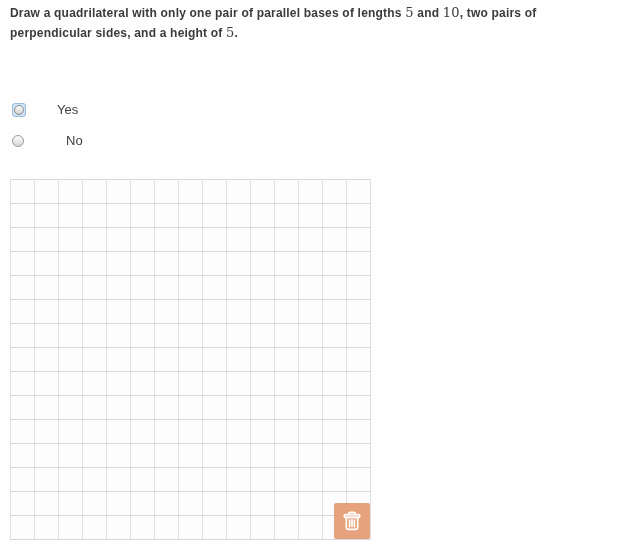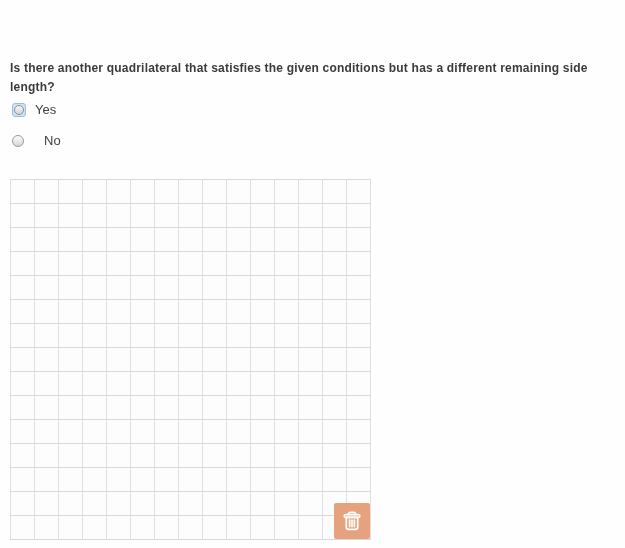--- a/index.html
+++ b/index.html
@@ -56,20 +56,21 @@
     background: linear-gradient(#f9f9f9, #d2d2d2);
   }
   .radio-circle.plain {
     width: 12px; height: 12px;
     border: 1px solid #9a9a9a;
     background: linear-gradient(#fdfdfd, #d6d6d6);
   }
   .option-label {
     font-size: 13px;
     color: #3f3f3f;
+    margin-left: 22px;
   }
   .drawing-grid {
     position: absolute;
     left: 10px;
     top: 179px;
     width: 361px;
     height: 361px;
     background-color: #fdfdfd;
     background-image:
       linear-gradient(to right, #e0e0e0 1px, transparent 1px),
@@ -92,22 +93,22 @@
     justify-content: center;
     cursor: pointer;
     padding: 0;
   }
 </style>
 </head>
 <body>
 
 <div class="screen">
 
+  <p class="question-text prompt"><span>Draw a quadrilateral with only one pair of parallel bases of lengths </span><span class="math-num">5</span><span> and </span><span class="math-num">10</span><span>, two pairs of perpendicular sides, and a height of </span><span class="math-num">5</span><span>.</span></p>
 
-  <p class="question-text followup">Is there another quadrilateral that satisfies the given conditions but has a different remaining side length?</p>
 
   <div class="option-row option-yes">
     <span class="radio-focus-ring">
       <span class="radio-circle"></span>
     </span>
     <span class="option-label">Yes</span>
   </div>
 
   <div class="option-row option-no">
     <span class="radio-circle plain"></span>

